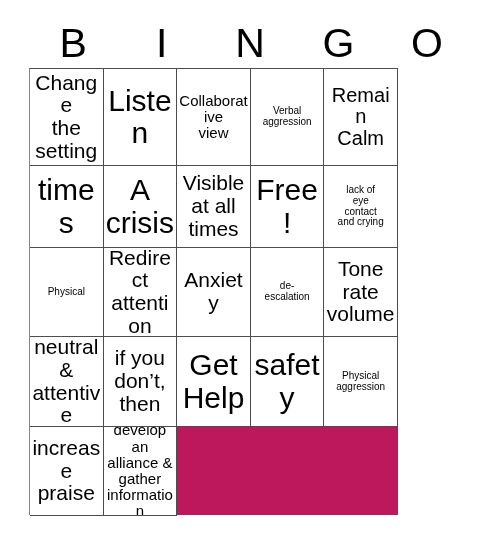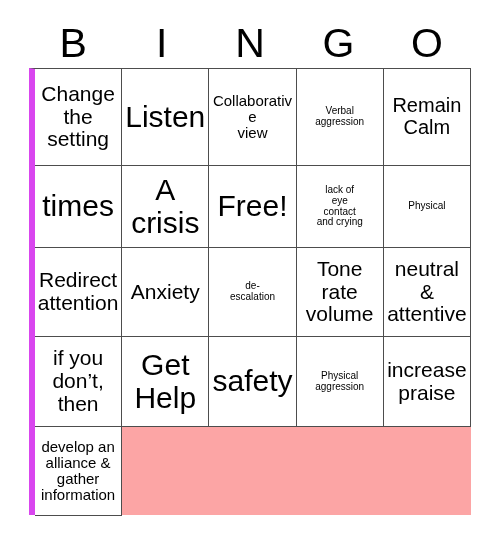--- a/index.html
+++ b/index.html
@@ -42,29 +42,29 @@
     letter-spacing: 0px;
     color: #000000;
     user-select: none;
   }
 
   
   #bingo-grid {
     position: absolute;
     left: 29px;
     top: 68px;
-    width: 442px;
+    width: 369px;
     height: 447px;
     display: grid;
     grid-template-columns: repeat(5, 1fr);
     grid-template-rows: 97px 82px 89px 90px 89px;
     border-top: 1px solid #4d4d4d;
-    border-left: 6px solid #d946ef;
+    border-left: 1px solid #d946ef;
     box-sizing: border-box;
-    background: #fca5a5;
+    background: #be185d;
   }
 
   .bingo-cell {
     border-right: 1px solid #4d4d4d;
     border-bottom: 1px solid #4d4d4d;
     box-sizing: border-box;
     display: flex;
     align-items: center;
     justify-content: center;
     text-align: center;
@@ -123,20 +123,25 @@
 Calm</span>
       </div>
       <div class="bingo-cell">
         <span class="cell-text fs-xl">times</span>
       </div>
       <div class="bingo-cell">
         <span class="cell-text fs-xl">A
 crisis</span>
       </div>
       <div class="bingo-cell">
+        <span class="cell-text fs-md">Visible
+at all
+times</span>
+      </div>
+      <div class="bingo-cell">
         <span class="cell-text fs-xl">Free!</span>
       </div>
       <div class="bingo-cell">
         <span class="cell-text fs-xs">lack of
 eye
 contact
 and crying</span>
       </div>
       <div class="bingo-cell">
         <span class="cell-text fs-xs">Physical</span>

